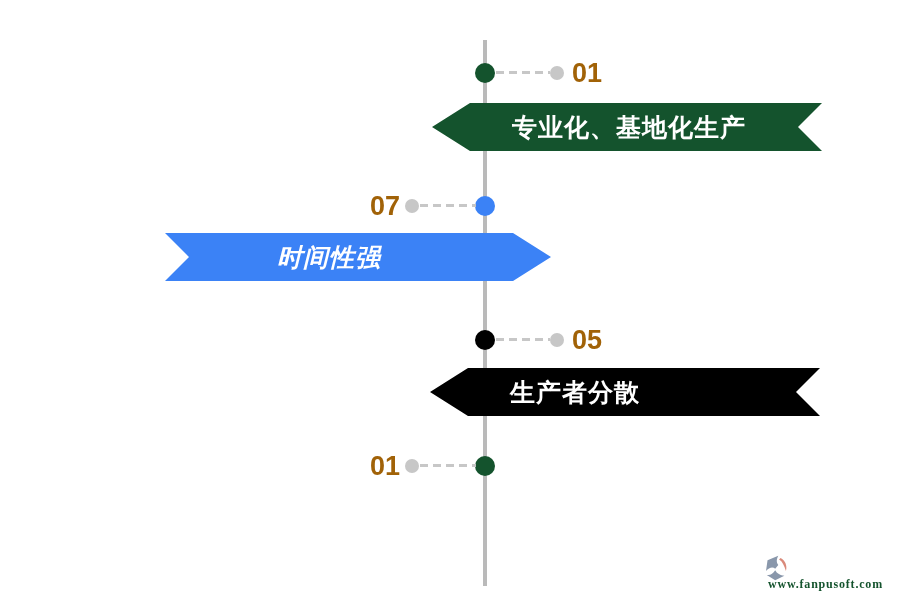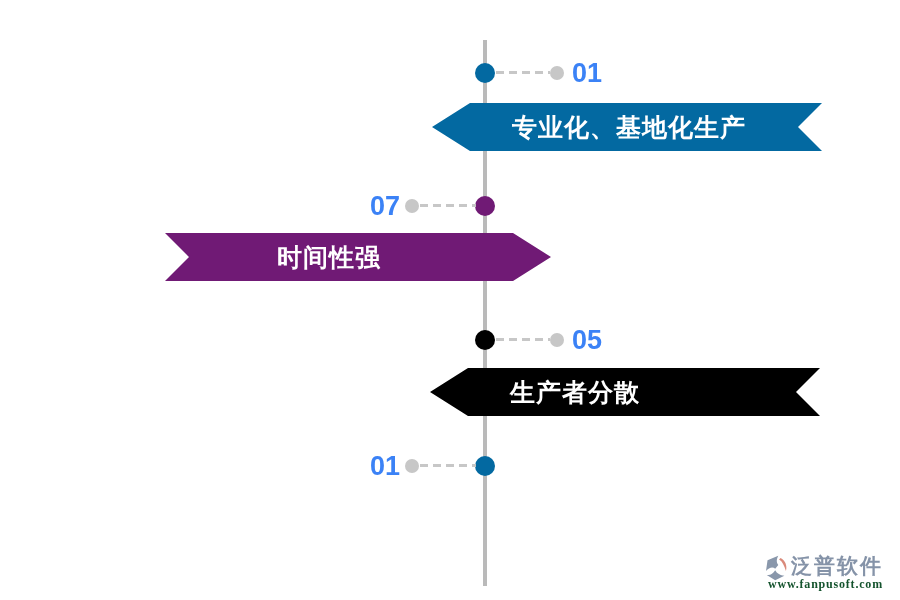--- a/index.html
+++ b/index.html
@@ -30,21 +30,21 @@
     position: absolute;
     height: 3px;
     background: repeating-linear-gradient(90deg, #c7c7c7 0 8px, transparent 8px 13px);
   }
 
   .num {
     position: absolute;
     font-weight: bold;
     font-size: 27px;
     line-height: 28px;
-    color: #3b82f6;
+    color: #a16207;
     font-family: "Liberation Sans", sans-serif;
   }
   .num-left { width: 42px; text-align: right; }
 
   .ribbon {
     position: absolute;
     height: 48px;
     display: flex;
     align-items: center;
     color: #ffffff;
@@ -59,22 +59,22 @@
     padding-left: 80px;
     clip-path: polygon(0 24px, 38px 0, 390px 0, 366px 24px, 390px 48px, 38px 48px);
   }
   
   .ribbon-left {
     width: 386px;
     padding-left: 112px;
     clip-path: polygon(0 0, 348px 0, 386px 24px, 348px 48px, 0 48px, 24px 24px);
   }
 
-  .bg-blue   { background: #0369a1; }
-  .bg-red    { background: #701a75; }
+  .bg-blue   { background: #14532d; }
+  .bg-red    { background: #3b82f6; font-style: italic; }
   .bg-orange { background: #000000; }
 
   
   .watermark { position: absolute; left: 764px; top: 551px; width: 130px; height: 44px; }
   .wm-icon { position: absolute; left: 2px; top: 4px; }
   .wm-brand {
     position: absolute; left: 27px; top: 1px;
     font-weight: bold; font-size: 21px; letter-spacing: 2px;
     color: #8593a8; white-space: nowrap;
     font-family: "Liberation Sans", sans-serif;
@@ -123,17 +123,16 @@
   <div class="num num-left" style="left:358px; top:452px;">01</div>
 
   <div class="watermark">
     <span class="wm-icon">
       <svg width="23" height="26" viewBox="0 0 30 32">
         <path fill="#8997ab" d="M16 0 L2 6 L0 20 C4 15 9 14 12 17 L16 12 C13 8 14 4 16 0 Z"></path>
         <path fill="#8997ab" d="M12 19 C9 24 5 26 1 25 L12 32 L24 26 C19 26 14 23 12 19 Z"></path>
         <path fill="#da8a7b" d="M19 3 C25 6 28 13 26 20 C24 14 22 8 17 5 Z"></path>
       </svg>
     </span>
-    <span class="wm-brand">泛普软件</span>
     <span class="wm-url">www.fanpusoft.com</span>
   </div>
 
 </div>
 
 </body></html>

